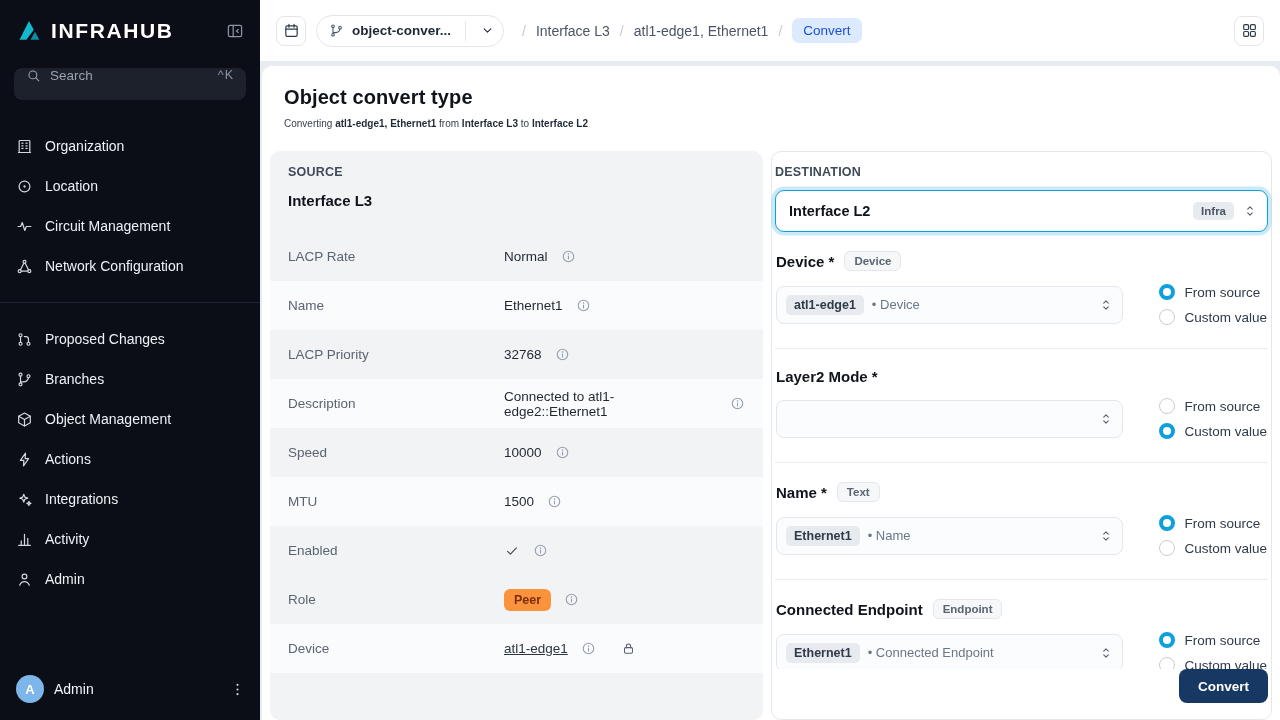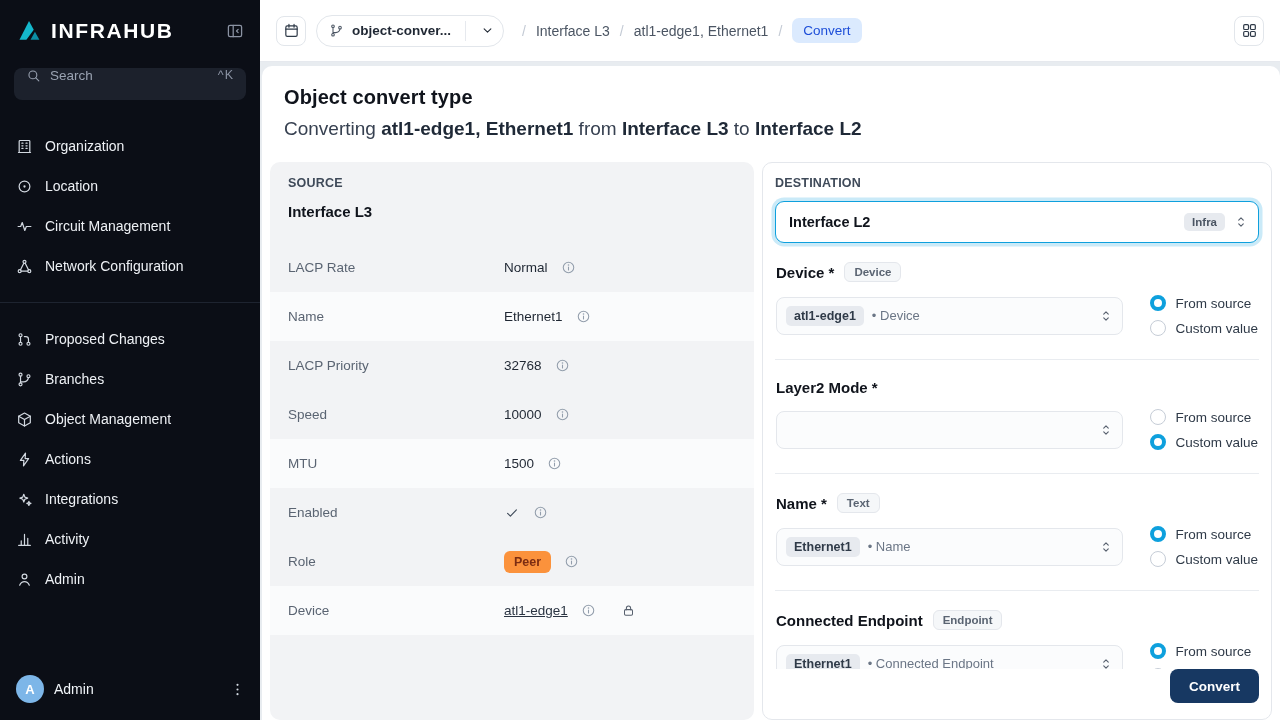--- a/index.html
+++ b/index.html
@@ -48,39 +48,39 @@
   .breadcrumb{display:flex;align-items:center;gap:10px;margin-left:8px}
   .bc-sep{color:#c3cad4;font-size:14px}
   .bc-item{color:#4b5563;font-size:14px;cursor:pointer;white-space:nowrap}
   .bc-badge{background:var(--bc-bg);color:var(--bc-text);font-size:13.5px;padding:5px 11px;border-radius:7px;font-weight:500;white-space:nowrap}
   .topbar-spacer{flex:1}
 
   
   .content{flex:1;position:relative;overflow:hidden}
   .content-card{position:absolute;left:2px;right:0;top:4px;bottom:0;background:#fff;border-radius:10px 10px 0 0;padding:20px 8px 0 8px;display:flex;flex-direction:column}
   .page-title{font-size:20px;font-weight:700;color:#10141c;margin:0 0 9px 14px;letter-spacing:.1px}
-  .page-subtitle{font-size:19px;color:#374151;margin:0 0 0 14px}
+  .page-subtitle{font-size:10px;color:#374151;margin:0 0 0 14px}
   .page-subtitle b{font-weight:700;color:#1f2937}
   .panels{display:flex;gap:8px;margin-top:22px;flex:1;min-height:0}
 
   
   .source-panel{flex:1;background:#f2f3f5;border-radius:10px;overflow:hidden;display:flex;flex-direction:column;min-width:0}
   .source-head{padding:14px 18px 23px}
   .kicker{font-size:12.5px;color:#3f4a59;font-weight:600;letter-spacing:.2px}
   .source-kind{font-size:15px;font-weight:700;color:#10141c;margin-top:13px}
   .src-rows{flex:1;overflow:hidden}
   .src-row{display:flex;align-items:center;height:49px;padding:0 18px}
   .src-row.alt{background:#fafbfc}
   .src-label{width:216px;min-width:216px;font-size:13.5px;color:#5a6472}
   .src-value{display:flex;align-items:center;gap:13px;font-size:13.5px;color:#1f2733;min-width:0}
   .src-link{color:#2a3442;text-decoration:underline;cursor:pointer}
   .badge{font-size:12.5px;font-weight:600;padding:4px 10px;border-radius:6px;white-space:nowrap}
 
   
-  .dest-panel{flex:1;background:#fff;border:1px solid #e4e7ec;border-radius:10px;padding:13px 12px 16px;display:flex;flex-direction:column;min-width:0}
+  .dest-panel{flex:1;background:#fff;border:1px solid #e4e7ec;border-radius:10px;padding:13px 3px 16px;display:flex;flex-direction:column;min-width:0}
   .type-select{margin-top:11px;height:42px;min-height:42px;border:1.5px solid var(--accent);box-shadow:0 0 0 3.5px var(--ring);border-radius:9px;display:flex;align-items:center;gap:8px;padding:0 9px 0 13px;cursor:pointer;background:#fff}
   .type-value{flex:1;font-size:14.5px;font-weight:600;color:#10141c}
   .ns-badge{background:#e7eaef;color:#4b5563;font-size:11.5px;font-weight:600;padding:3px 8px;border-radius:5px}
   .dest-fields{flex:1;min-height:0;overflow:hidden;display:flex;flex-direction:column}
   .dest-field{padding:19px 1px 23px}
   .dest-field + .dest-field{border-top:1px solid #e9ecf0}
   .f-head{display:flex;align-items:center;gap:10px}
   .f-label{font-size:15px;font-weight:700;color:#10141c}
   .kind-badge{background:#f5f7f9;border:1px solid #e4e7ec;color:#5a6472;font-size:11.5px;font-weight:600;padding:3px 9px;border-radius:6px}
   .f-row{display:flex;align-items:center;margin-top:13px}
@@ -364,20 +364,33 @@
          <span class="src-val-text">32768</span>
                     <span class="icon info">
                       <svg viewBox="0 0 24 24" fill="none" stroke="currentColor" stroke-width="1.7" stroke-linecap="round" stroke-linejoin="round">
                         <circle cx="12" cy="12" r="8.4"></circle>
                         <path d="M12 11.2v4.6"></path>
                         <path d="M12 8h.01" stroke-width="2.6"></path>
                       </svg>
                     </span>
        </div>
      </div>
+                <div class="src-row alt">
+       <div class="src-label">Description</div>
+       <div class="src-value">
+         <span class="src-val-text">Connected to atl1-edge2::Ethernet1</span>
+                    <span class="icon info">
+                      <svg viewBox="0 0 24 24" fill="none" stroke="currentColor" stroke-width="1.7" stroke-linecap="round" stroke-linejoin="round">
+                        <circle cx="12" cy="12" r="8.4"></circle>
+                        <path d="M12 11.2v4.6"></path>
+                        <path d="M12 8h.01" stroke-width="2.6"></path>
+                      </svg>
+                    </span>
+       </div>
+     </div>
                 <div class="src-row ">
        <div class="src-label">Speed</div>
        <div class="src-value">
          <span class="src-val-text">10000</span>
                     <span class="icon info">
                       <svg viewBox="0 0 24 24" fill="none" stroke="currentColor" stroke-width="1.7" stroke-linecap="round" stroke-linejoin="round">
                         <circle cx="12" cy="12" r="8.4"></circle>
                         <path d="M12 11.2v4.6"></path>
                         <path d="M12 8h.01" stroke-width="2.6"></path>
                       </svg>

